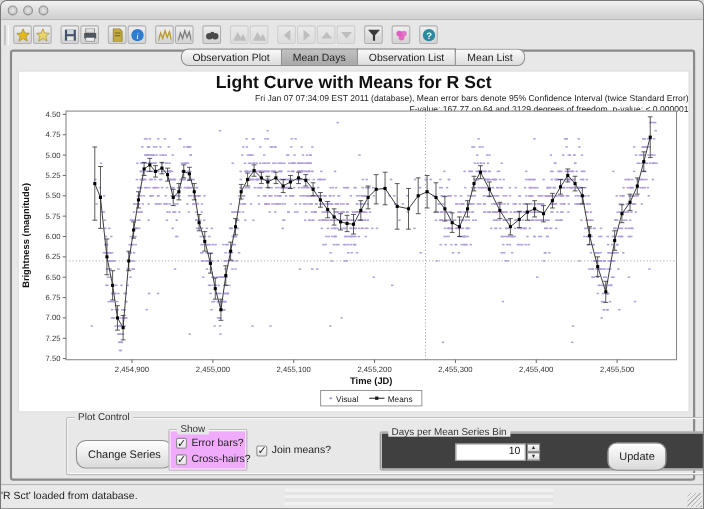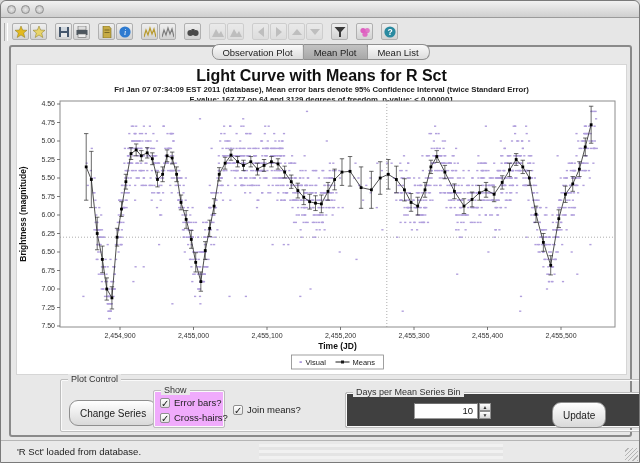--- a/index.html
+++ b/index.html
@@ -30,40 +30,40 @@
   .tabs{position:absolute;left:50%;top:-3px;transform:translateX(-50%);display:flex;z-index:5;}
   .tab{height:16px;padding:1px 10px 0 10px;font-size:9.5px;color:#222;background:linear-gradient(#fafafa,#dcdcdc);
        border:1px solid #8f8f8f;border-left:none;display:flex;align-items:center;white-space:nowrap;text-align:center;}
   .tab:first-child{border-left:1px solid #8f8f8f;border-radius:7px 0 0 7px;}
   .tab:last-child{border-radius:0 7px 7px 0;}
   .tab.selected{background:linear-gradient(#c2c2c2,#a8a8a8);}
   
   .chartpanel{position:absolute;left:5px;top:17px;width:611px;height:311px;background:#ffffff;
               border:1px solid #d6d6d6;}
   .ctitle{margin-top:2px;text-align:center;font-size:16px;font-weight:bold;color:#111;}
-  .csub{text-align:center;font-size:7.8px;font-weight:bold;color:#222;line-height:1.25;}
+  .csub{text-align:right;font-size:7.8px;font-weight:normal;color:#222;line-height:1.25;}
   .plotsvg{position:absolute;left:0;top:33px;}
   
   .groupbox{position:absolute;border:1px solid #bdbdbd;box-shadow:inset 0 0 0 1px #fafafa;border-radius:2px;}
   .grouplabel{position:absolute;top:-6px;left:7px;background:#e8e8e8;padding:0 3px;font-size:9px;color:#333;}
   .macbtn{position:absolute;height:16px;border:1px solid #8f8f8f;border-radius:9px;
           background:linear-gradient(#ffffff,#d9d9d9);font-size:10px;color:#222;
           display:flex;align-items:center;justify-content:center;padding:12px 10px;white-space:nowrap;}
   .cbrow{position:absolute;display:flex;align-items:center;gap:4px;font-size:9.5px;color:#222;white-space:nowrap;}
   .cbox{width:10px;height:10px;background:linear-gradient(#fff,#e3e3e3);border:1px solid #8f8f8f;
         border-radius:2px;font-size:10px;line-height:9px;text-align:center;color:#222;}
   .field{position:absolute;background:#fff;border:1px solid #9a9a9a;border-top-color:#6f6f6f;
          font-size:9.5px;color:#111;text-align:right;padding:1px 4px 0 0;}
   .spinner{position:absolute;width:12px;height:16px;display:flex;flex-direction:column;}
   .spinbtn{flex:1;border:1px solid #8f8f8f;background:linear-gradient(#fff,#d8d8d8);
            font-size:5px;line-height:6px;text-align:center;color:#333;}
   
   .statusbar{position:absolute;left:0;bottom:0;width:100%;height:22px;background:#e9e9e9;
              border-top:1px solid #b5b5b5;}
-  .statustext{position:absolute;left:16px;top:5px;font-size:9.5px;color:#222;}
+  .statustext{position:absolute;left:0;top:5px;font-size:9.5px;color:#222;}
   .statusfiller{position:absolute;left:258px;top:3px;width:244px;height:15px;
                 background:repeating-linear-gradient(#f1f1f1 0 3px,#e4e4e4 3px 6px);}
   .grip{position:absolute;right:1px;bottom:1px;width:13px;height:13px;
         background:repeating-linear-gradient(135deg,transparent 0 2px,#b5b5b5 2px 3px);}
 </style>
 </head>
 <body>
 
 <div class="window">
 
@@ -186,21 +186,22 @@
         <svg width="12" height="12" viewBox="0 0 12 12">
           <circle cx="6" cy="6" r="5.6" fill="#2a8aa0"></circle>
           <text x="6" y="9" font-size="8.5" font-weight="bold" fill="#fff" text-anchor="middle">?</text>
         </svg>
       </div>
     </div>
 
   <div class="content">
     <div class="tabs" id="tabs">
         <div class="tab">Observation Plot</div>
-        <div class="tab selected">Mean Plot</div>
+        <div class="tab selected">Mean Days</div>
+        <div class="tab">Observation List</div>
         <div class="tab">Mean List</div>
       </div>
 
     <div class="chartpanel">
       <div class="ctitle">Light Curve with Means for R Sct</div>
       <div class="csub">Fri Jan 07 07:34:09 EST 2011 (database), Mean error bars denote 95% Confidence Interval (twice Standard Error)</div>
       <div class="csub">F-value: 167.77 on 64 and 3129 degrees of freedom, p-value: &lt; 0.000001</div>
       <svg id="plot" class="plotsvg" width="611" height="277" viewBox="0 0 611 277">
           <rect x="43" y="3" width="555" height="226" fill="#fff" stroke="#8c8c8c" stroke-width="1"></rect>
           <line x1="40" y1="6" x2="43" y2="6" stroke="#555" stroke-width="0.8"></line>

